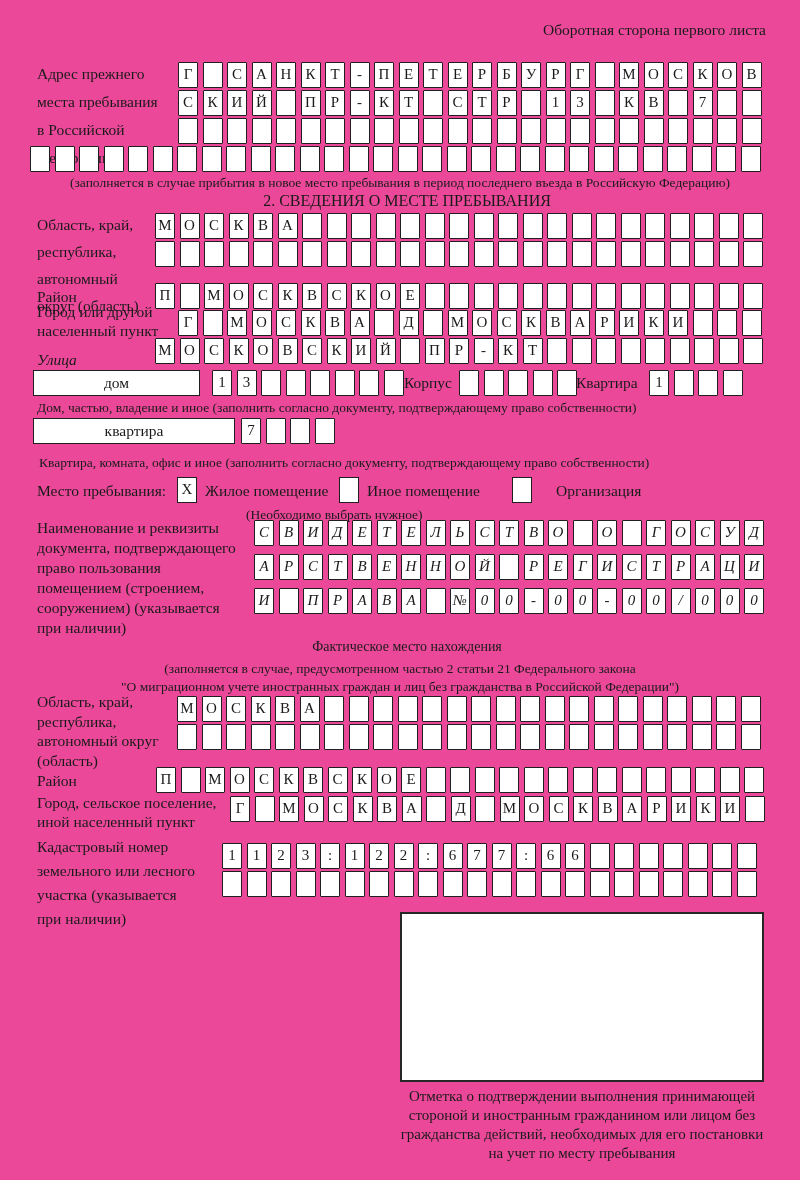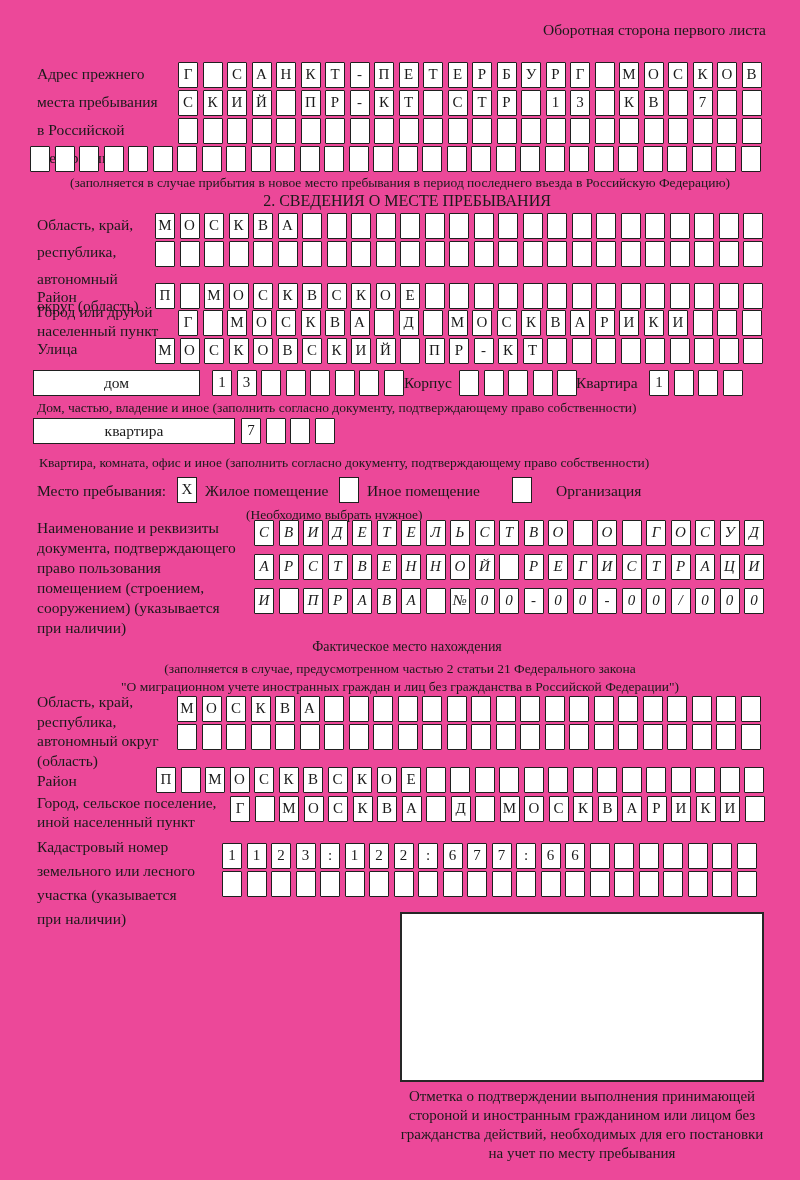--- a/index.html
+++ b/index.html
@@ -69,21 +69,21 @@
 
   <div class="abs lbl" style="left:37px;top:287px;">Район</div>
   <div class="abs crow" style="left:155px;top:283px;"><span class="cell">П</span><span class="cell"></span><span class="cell">М</span><span class="cell">О</span><span class="cell">С</span><span class="cell">К</span><span class="cell">В</span><span class="cell">С</span><span class="cell">К</span><span class="cell">О</span><span class="cell">Е</span><span class="cell"></span><span class="cell"></span><span class="cell"></span><span class="cell"></span><span class="cell"></span><span class="cell"></span><span class="cell"></span><span class="cell"></span><span class="cell"></span><span class="cell"></span><span class="cell"></span><span class="cell"></span><span class="cell"></span><span class="cell"></span></div>
 
   <div class="abs lbl multiline" style="left:37px;top:302px;">
     <div>Город или другой</div>
     <div>населенный пункт</div>
   </div>
   <div class="abs crow" style="left:178px;top:310px;"><span class="cell">Г</span><span class="cell"></span><span class="cell">М</span><span class="cell">О</span><span class="cell">С</span><span class="cell">К</span><span class="cell">В</span><span class="cell">А</span><span class="cell"></span><span class="cell">Д</span><span class="cell"></span><span class="cell">М</span><span class="cell">О</span><span class="cell">С</span><span class="cell">К</span><span class="cell">В</span><span class="cell">А</span><span class="cell">Р</span><span class="cell">И</span><span class="cell">К</span><span class="cell">И</span><span class="cell"></span><span class="cell"></span><span class="cell"></span></div>
 
-  <div class="abs lbl" style="left:37px;top:339px;">Улица</div>
+  <div class="abs lbl" style="left:37px;top:350px;font-style:italic;">Улица</div>
   <div class="abs crow" style="left:155px;top:338px;"><span class="cell">М</span><span class="cell">О</span><span class="cell">С</span><span class="cell">К</span><span class="cell">О</span><span class="cell">В</span><span class="cell">С</span><span class="cell">К</span><span class="cell">И</span><span class="cell">Й</span><span class="cell"></span><span class="cell">П</span><span class="cell">Р</span><span class="cell">-</span><span class="cell">К</span><span class="cell">Т</span><span class="cell"></span><span class="cell"></span><span class="cell"></span><span class="cell"></span><span class="cell"></span><span class="cell"></span><span class="cell"></span><span class="cell"></span><span class="cell"></span></div>
 
   <div class="abs bigbox" style="left:33px;top:370px;width:167px;">дом</div>
   <div class="abs crow" style="left:212px;top:370px;"><span class="cell">1</span><span class="cell">3</span><span class="cell"></span><span class="cell"></span><span class="cell"></span><span class="cell"></span><span class="cell"></span><span class="cell"></span></div>
   <div class="abs lbl" style="left:404px;top:373px;">Корпус</div>
   <div class="abs crow" style="left:459px;top:370px;"><span class="cell"></span><span class="cell"></span><span class="cell"></span><span class="cell"></span><span class="cell"></span></div>
   <div class="abs lbl" style="left:576px;top:373px;">Квартира</div>
   <div class="abs crow" style="left:649px;top:370px;"><span class="cell">1</span><span class="cell"></span><span class="cell"></span><span class="cell"></span></div>
   <div class="abs note" style="left:37px;top:400px;">Дом, частью, владение и иное (заполнить согласно документу, подтверждающему право собственности)</div>
 

